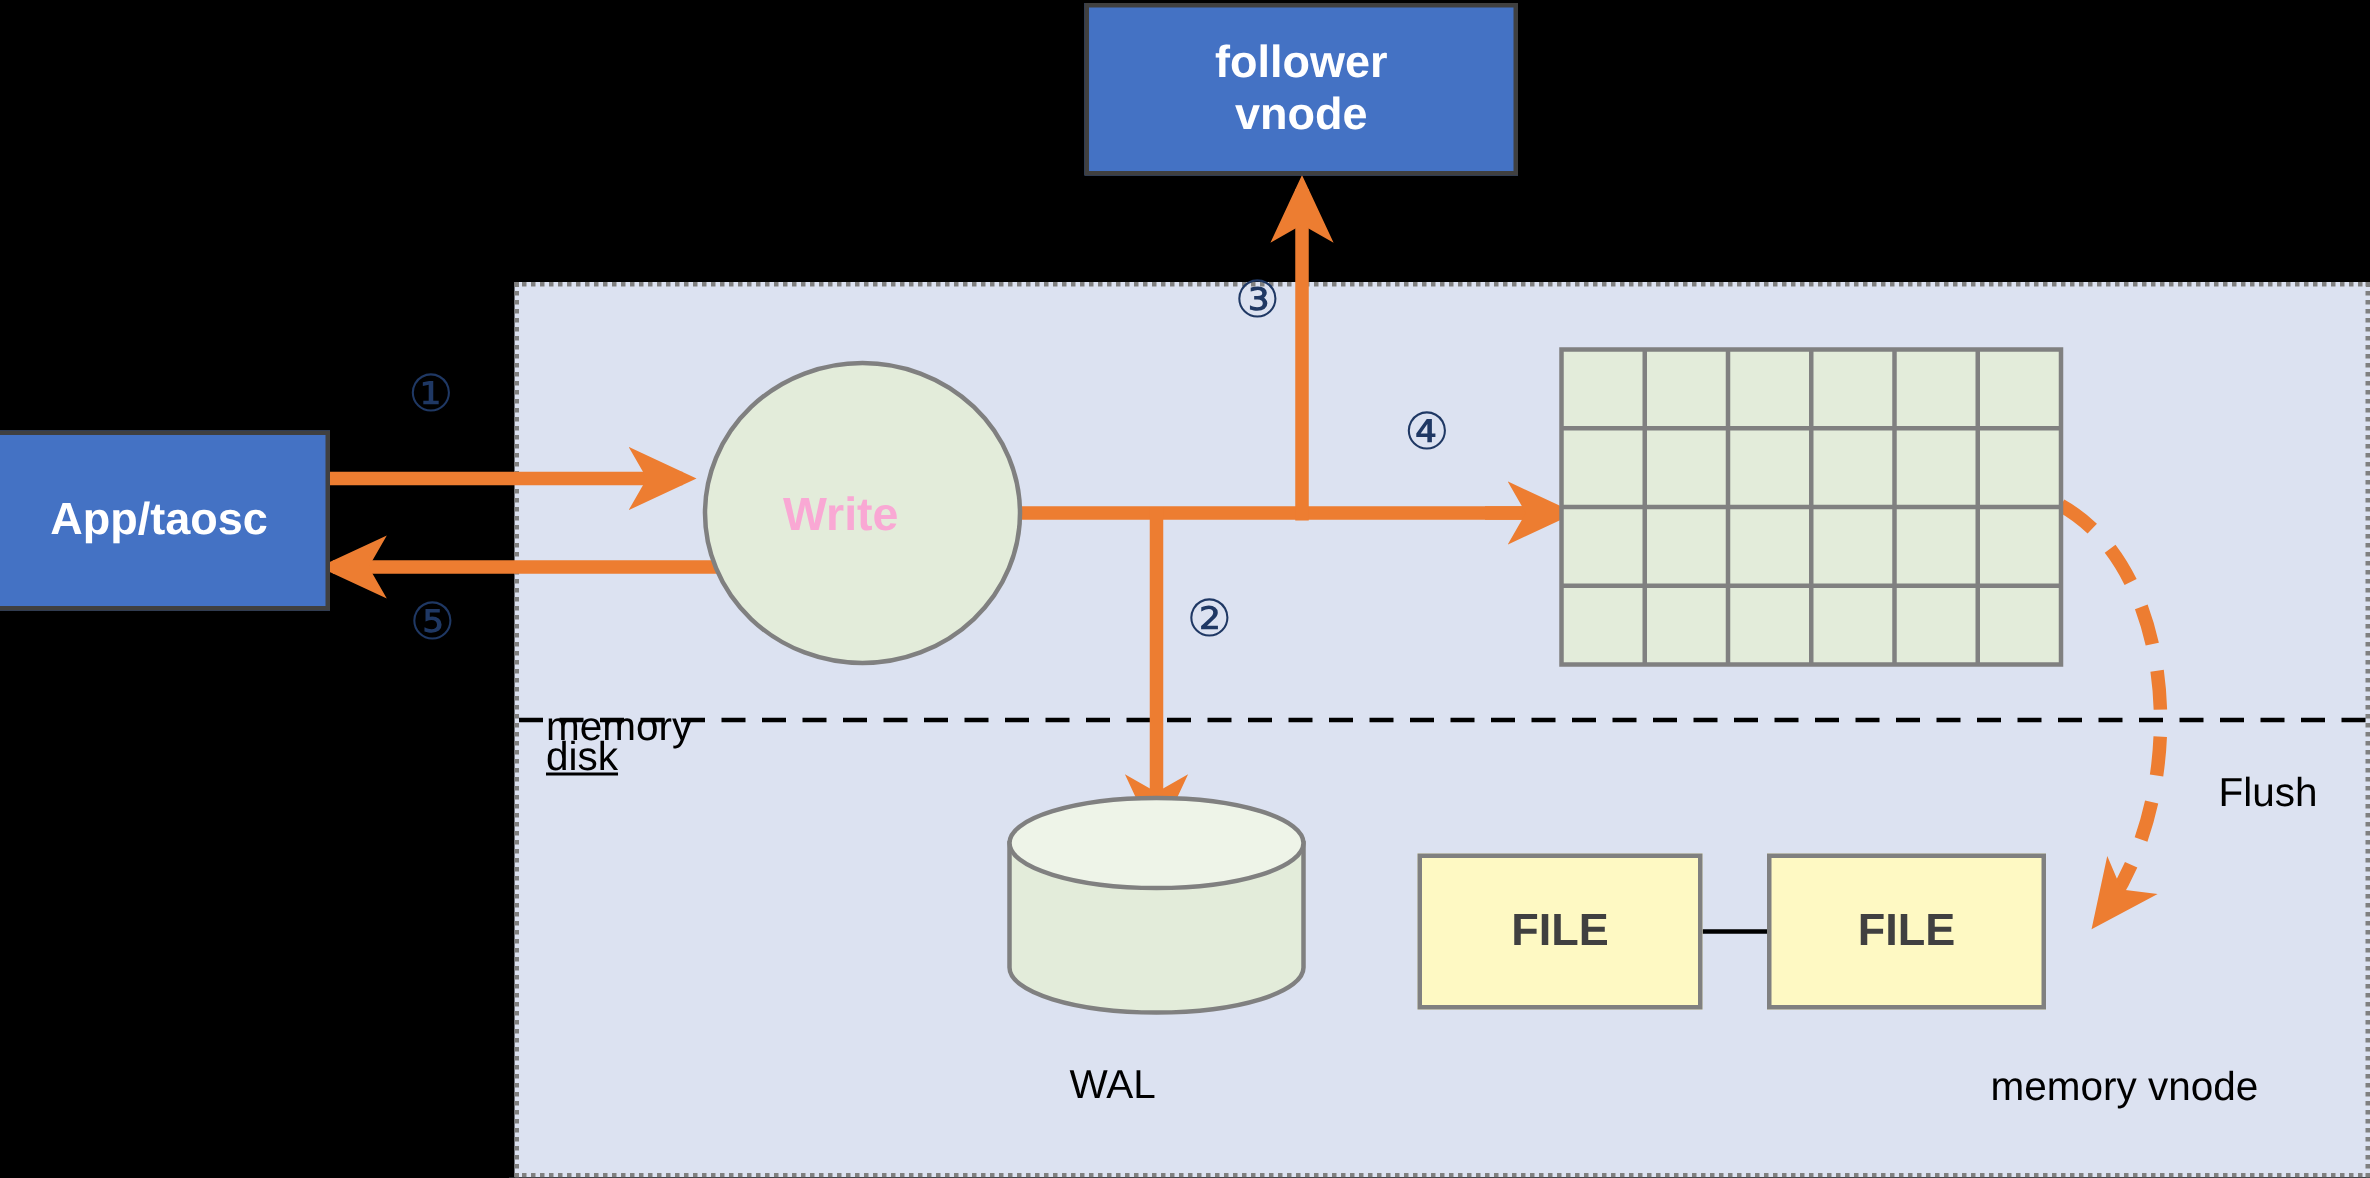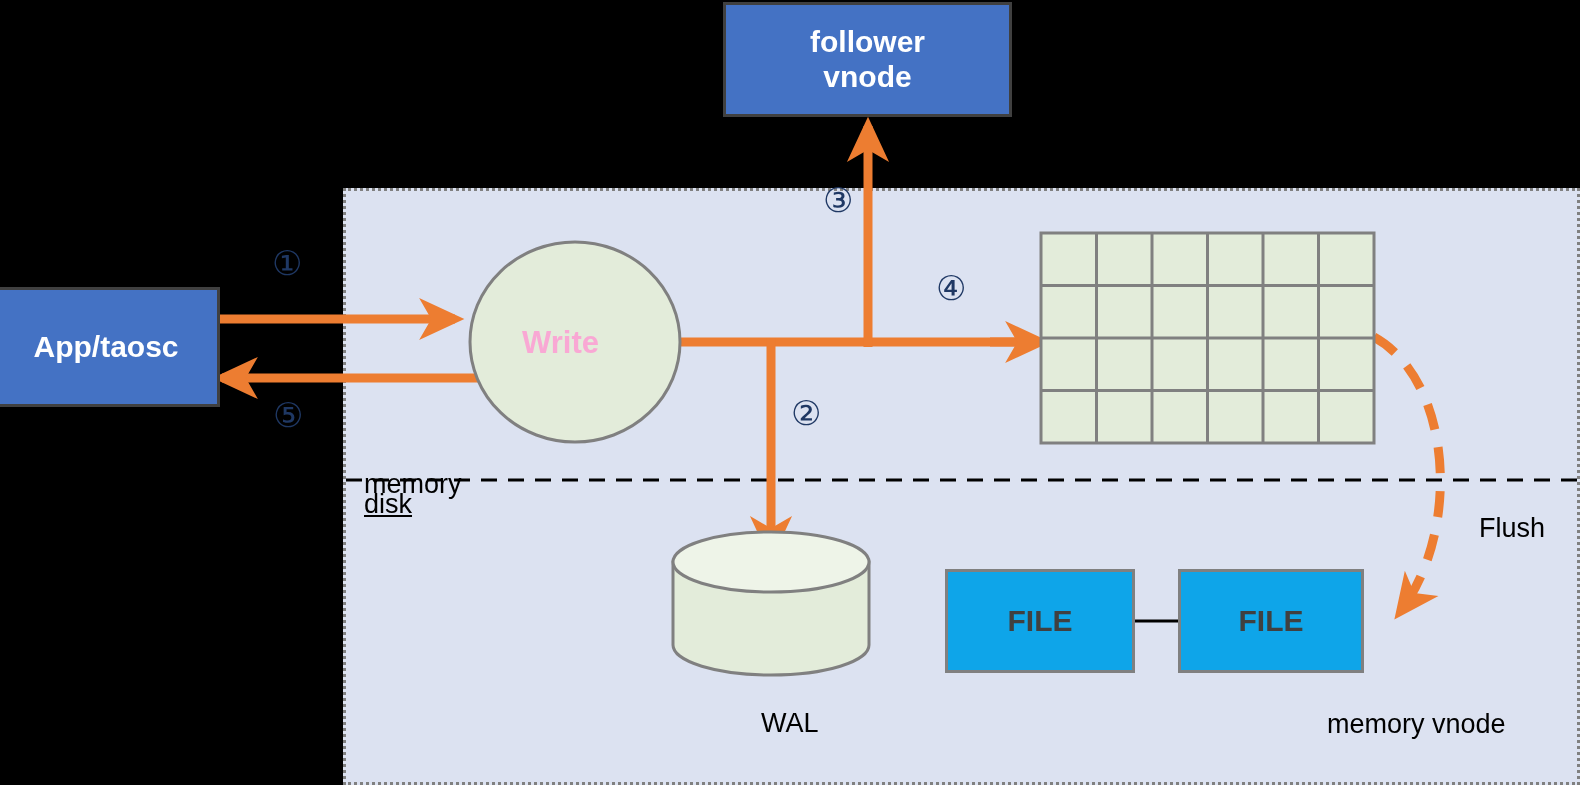--- a/index.html
+++ b/index.html
@@ -42,21 +42,21 @@
     white-space: pre-line;
   }
   #panel {
     position: absolute;
     background: #dce2f1;
     border: 3px dotted #808080;
     box-sizing: border-box;
   }
   .green-box {
     position: absolute;
-    background: #0ea5e9;
+    background: #fef9c3;
     border: 3px solid #808080;
     box-sizing: border-box;
     display: flex;
     align-items: center;
     justify-content: center;
   }
   .green-box .txt {
     color: #404040;
     font-weight: bold;
     font-size: 30px;
@@ -147,21 +147,21 @@
 
   <div class="green-box" style="left:945px; top:569px; width:190px; height:104px;">
     <span class="txt">FILE</span>
   </div>
   <div class="green-box" style="left:1178px; top:569px; width:186px; height:104px;">
     <span class="txt">FILE</span>
   </div>
 
   <div class="plain-label" style="left:364px; top:469px;">memory</div>
   <div class="plain-label" style="left:364px; top:489px;text-decoration:underline;">disk</div>
-  <div class="plain-label" style="left:761px; top:708px;">WAL</div>
+  <div class="plain-label" style="left:713px; top:708px;">WAL</div>
   <div class="plain-label" style="left:1479px; top:513px;">Flush</div>
   <div class="plain-label" style="left:1327px; top:709px;">memory vnode</div>
 
   <div class="step-num" style="left:272px; top:246px;">①</div>
   <div class="step-num" style="left:791px; top:396px;">②</div>
   <div class="step-num" style="left:823px; top:183px;">③</div>
   <div class="step-num" style="left:936px; top:271px;">④</div>
   <div class="step-num" style="left:273px; top:398px;">⑤</div>
 
 </div>

